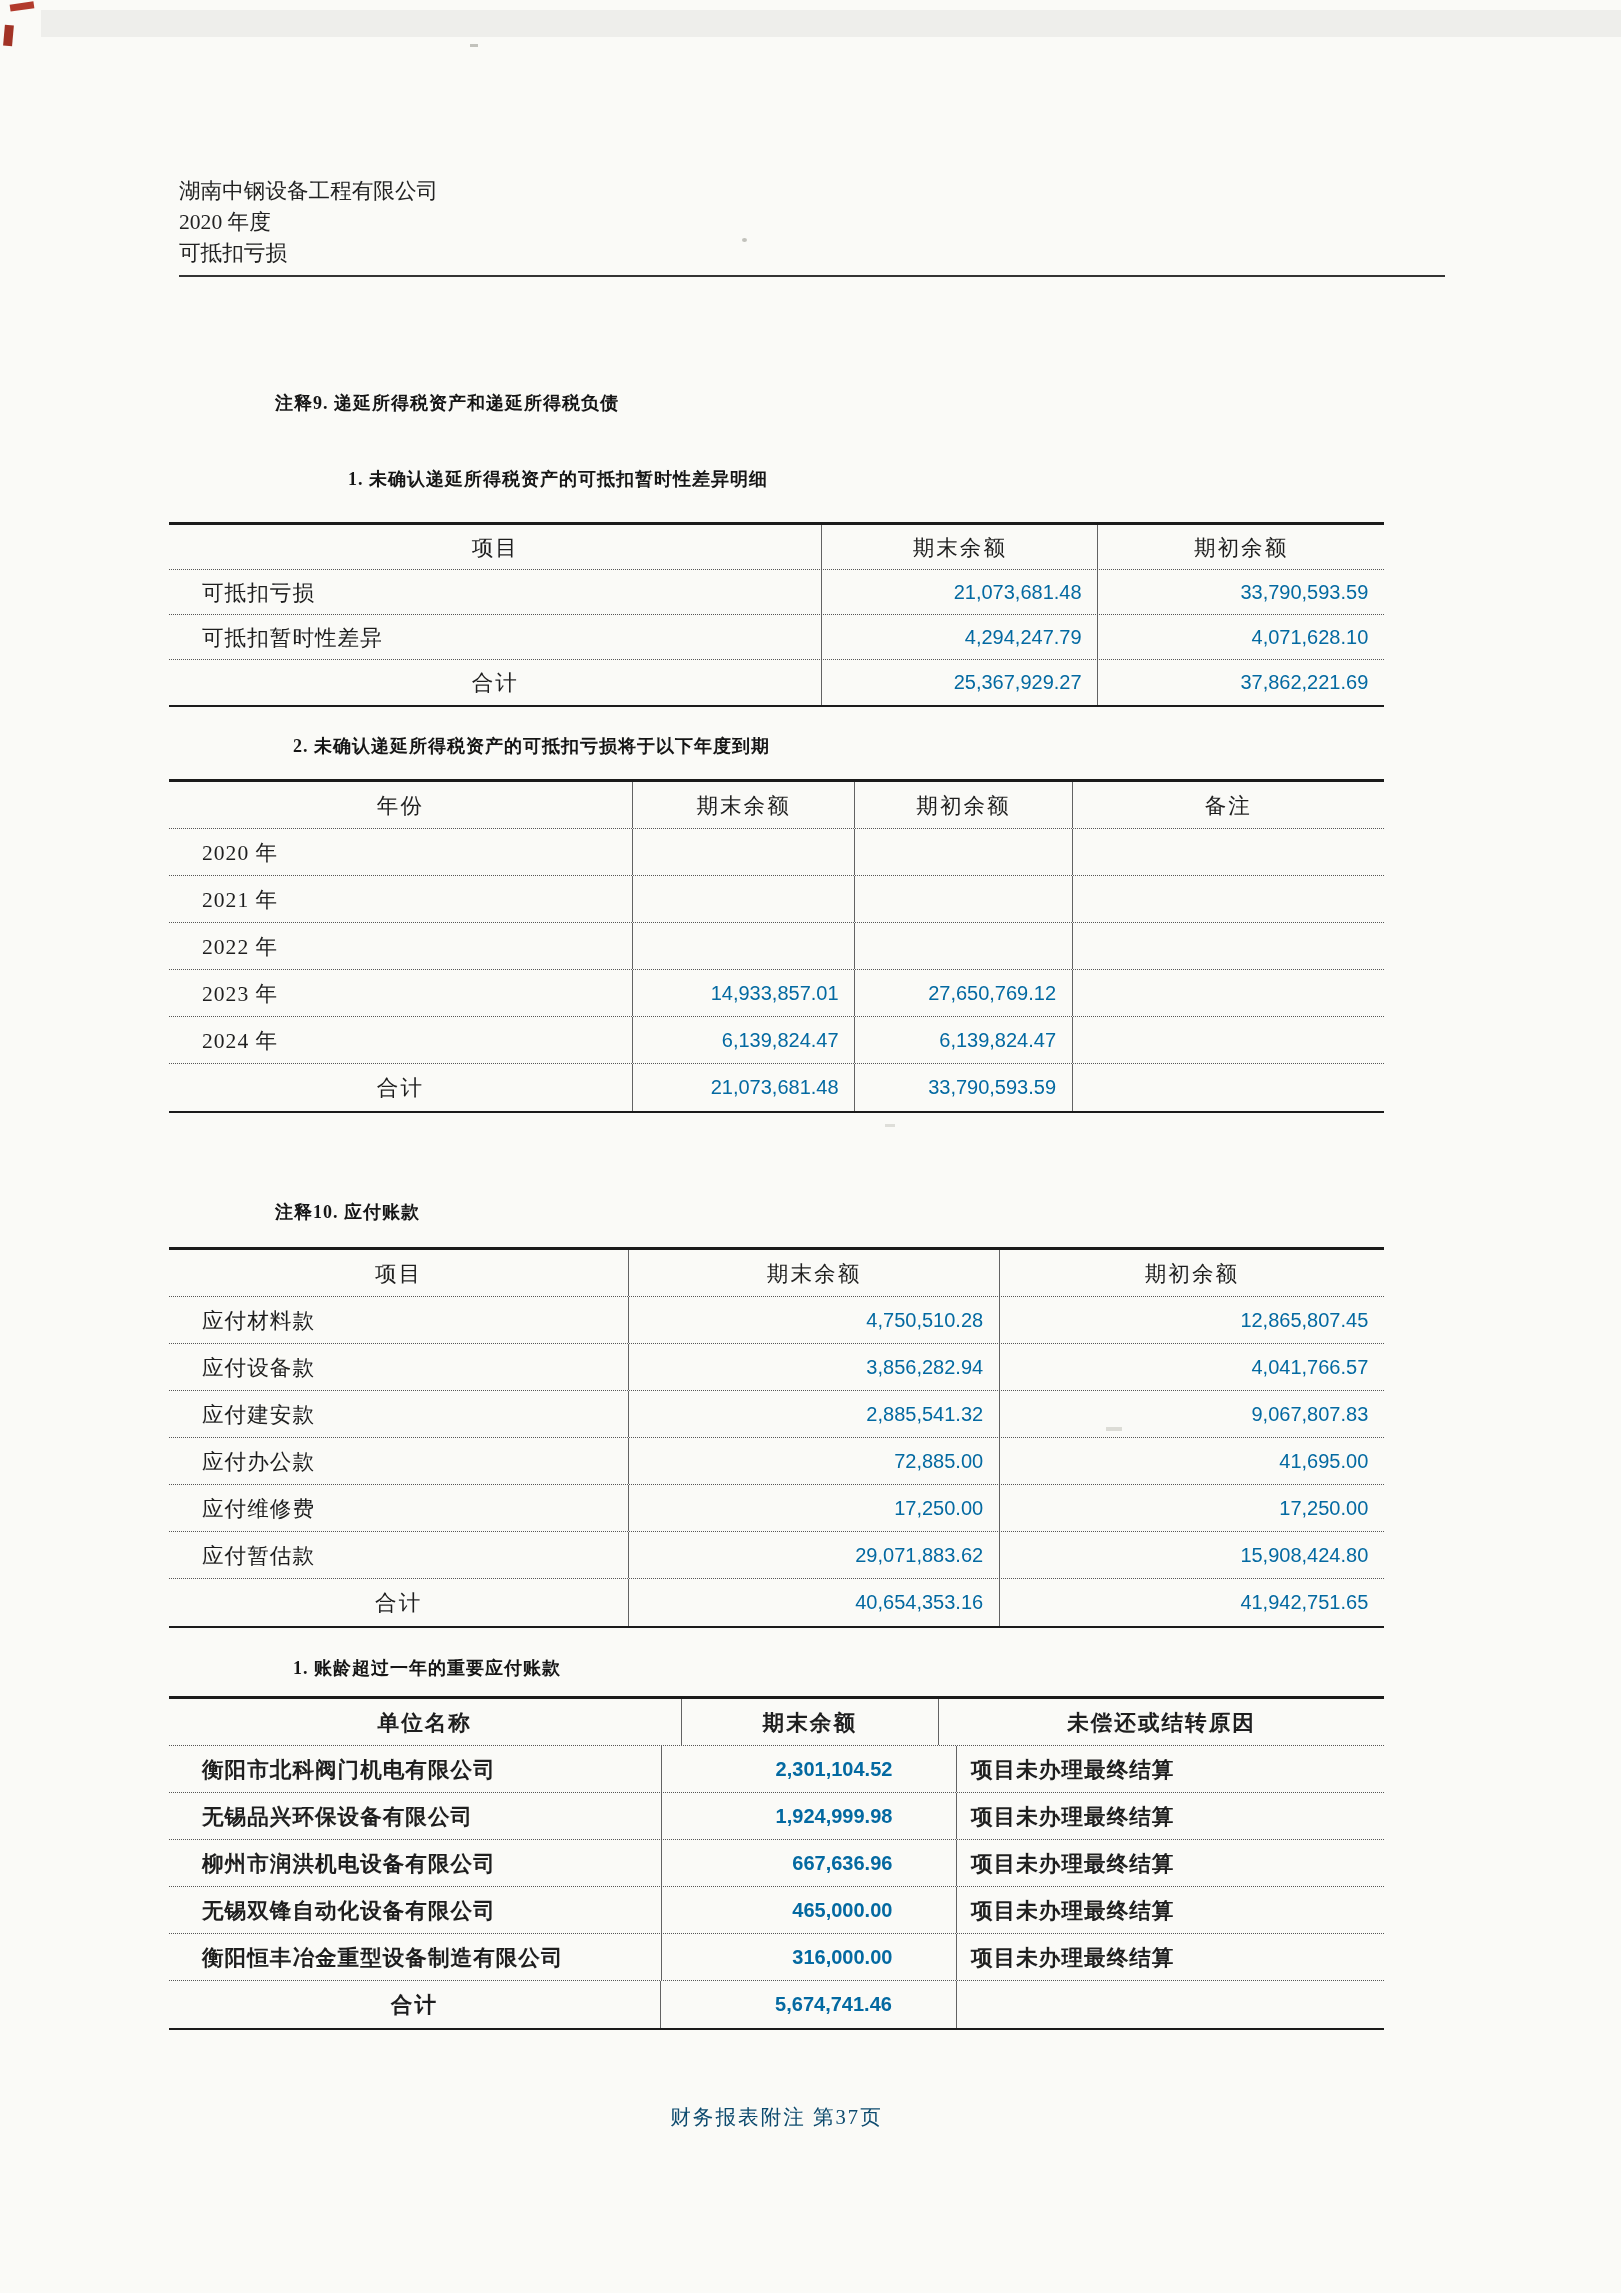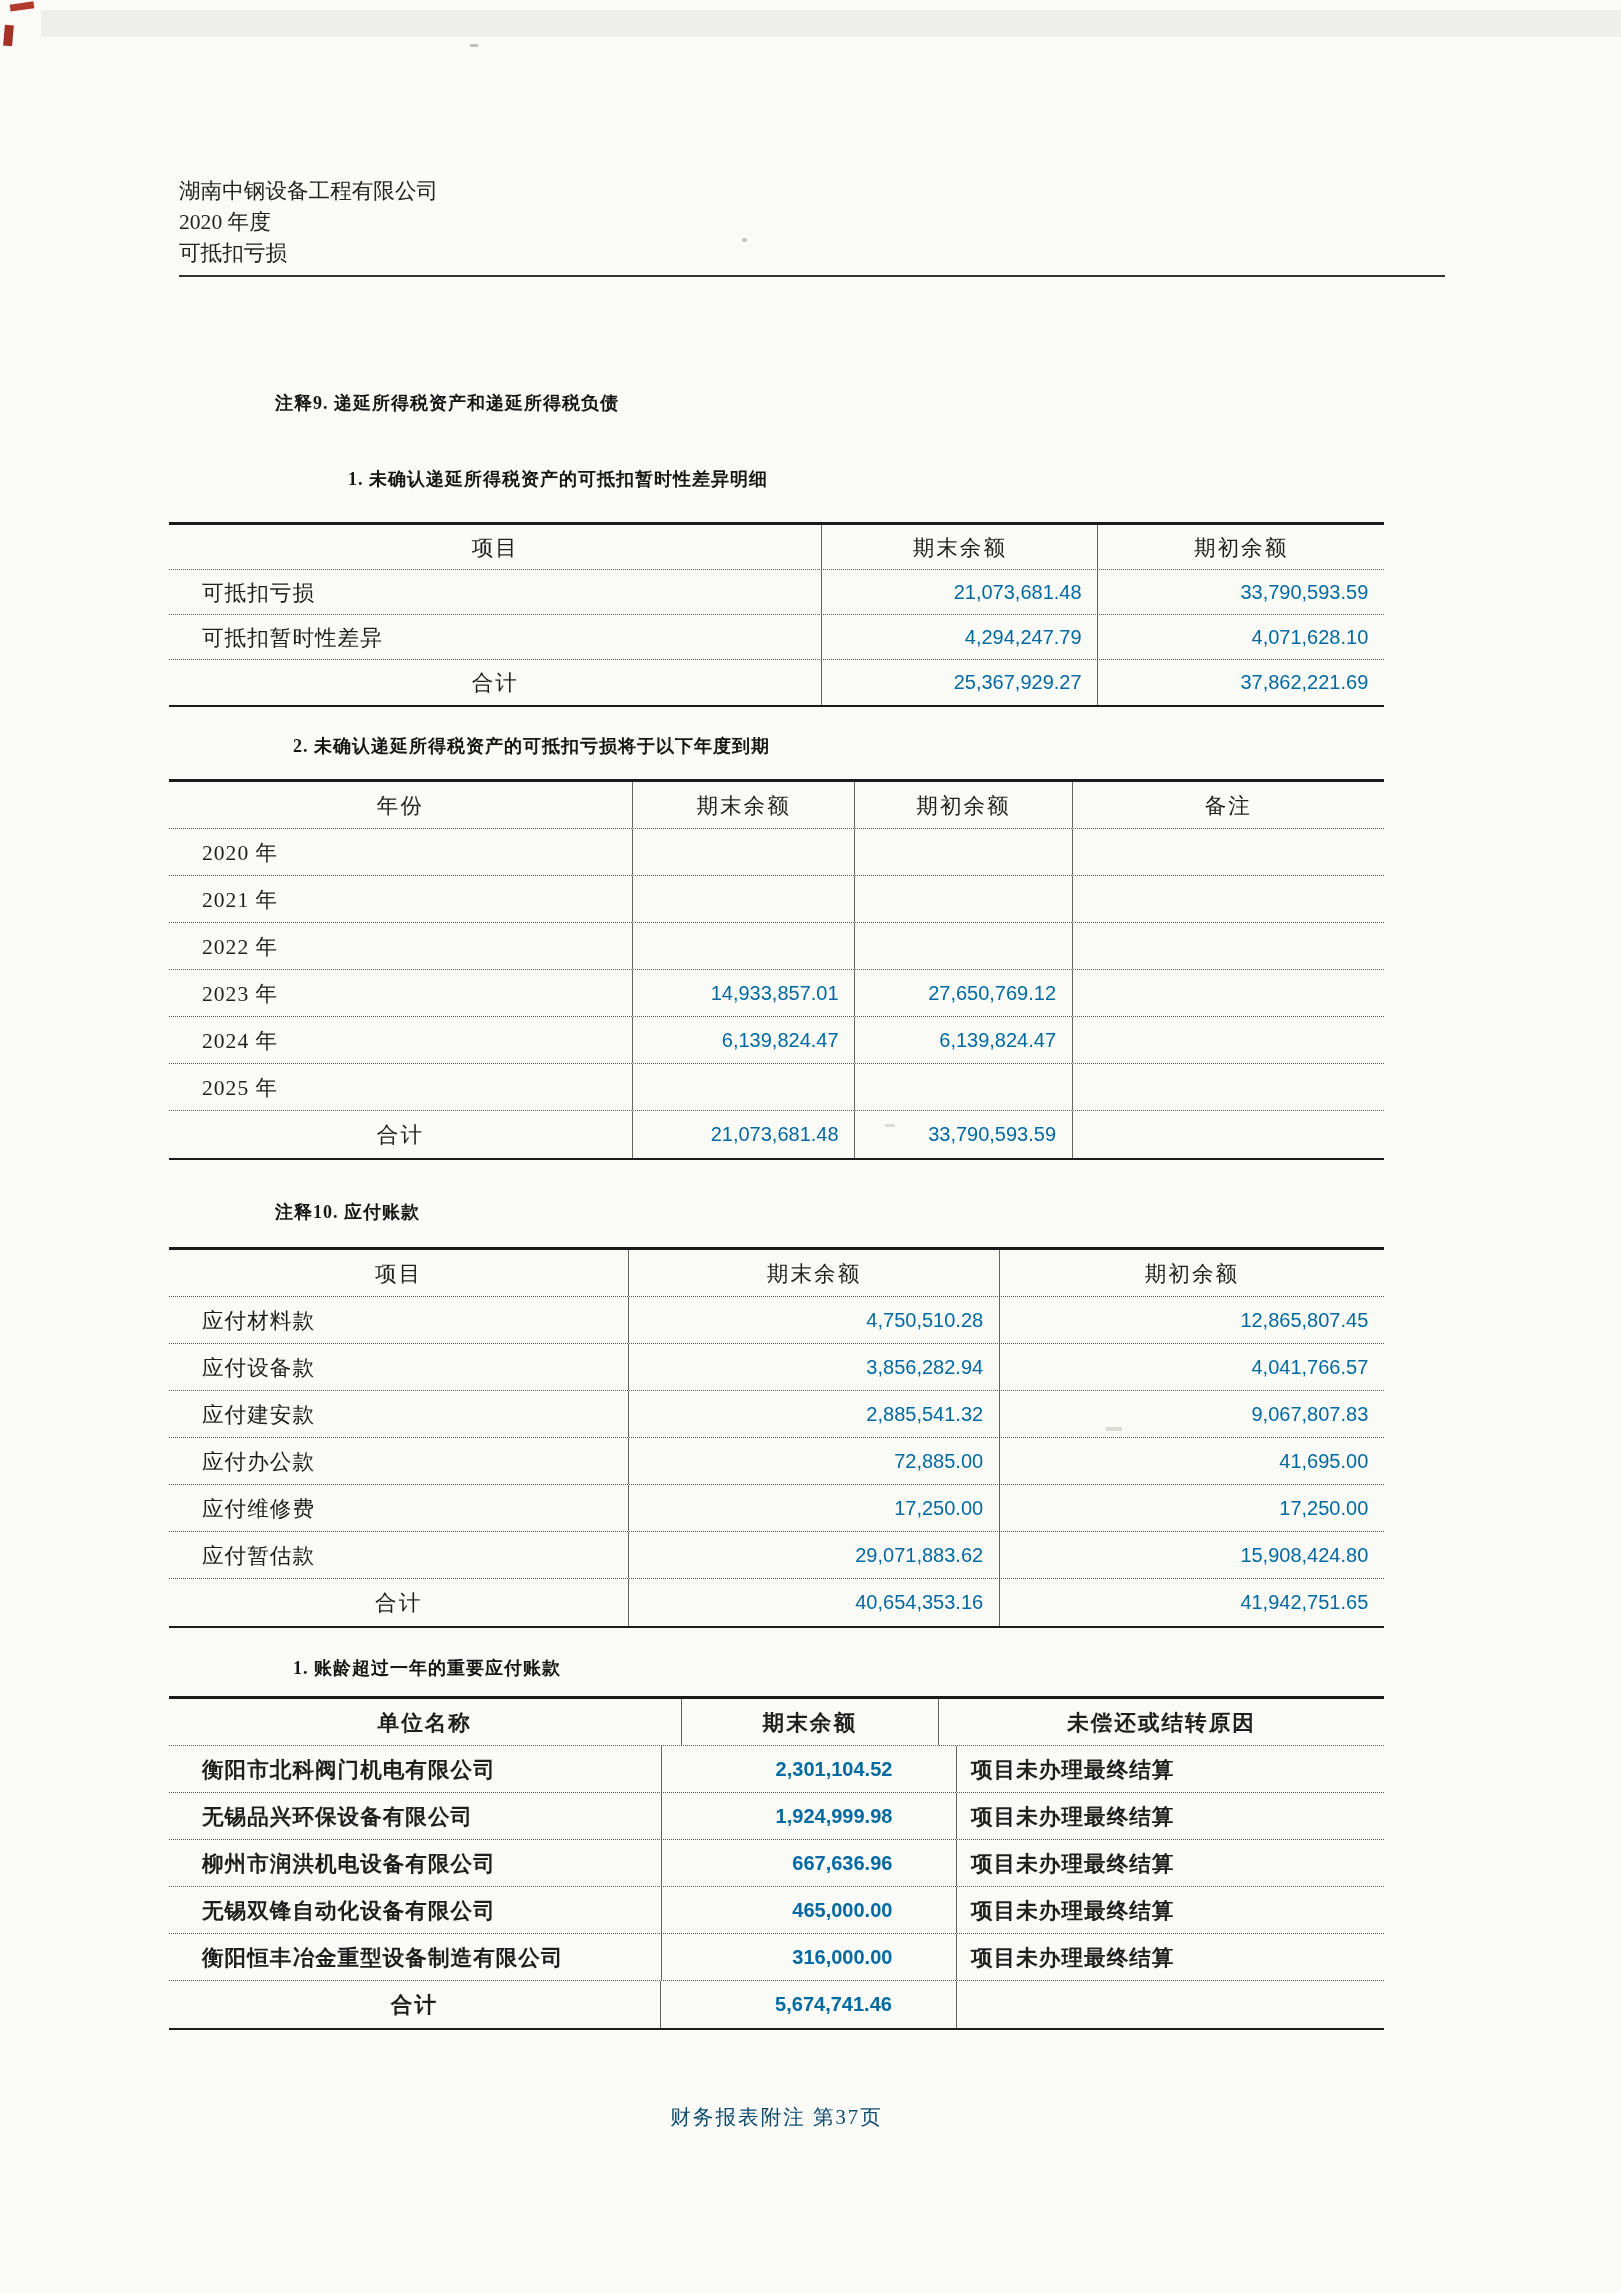--- a/index.html
+++ b/index.html
@@ -150,26 +150,20 @@
       <div class="cell num">27,650,769.12</div>
       <div class="cell blank"></div>
     </div>
     <div class="trow">
       <div class="cell label">2024 年</div>
       <div class="cell num">6,139,824.47</div>
       <div class="cell num">6,139,824.47</div>
       <div class="cell blank"></div>
     </div>
     <div class="trow">
-      <div class="cell label">2025 年</div>
-      <div class="cell num"></div>
-      <div class="cell num"></div>
-      <div class="cell blank"></div>
-    </div>
-    <div class="trow">
       <div class="cell total">合计</div>
       <div class="cell num">21,073,681.48</div>
       <div class="cell num">33,790,593.59</div>
       <div class="cell blank"></div>
     </div>
   </div>
 
 <div class="h-note" id="note10-title">注释10. 应付账款</div>
 <div class="table" id="table3">
     <div class="trow thead">

